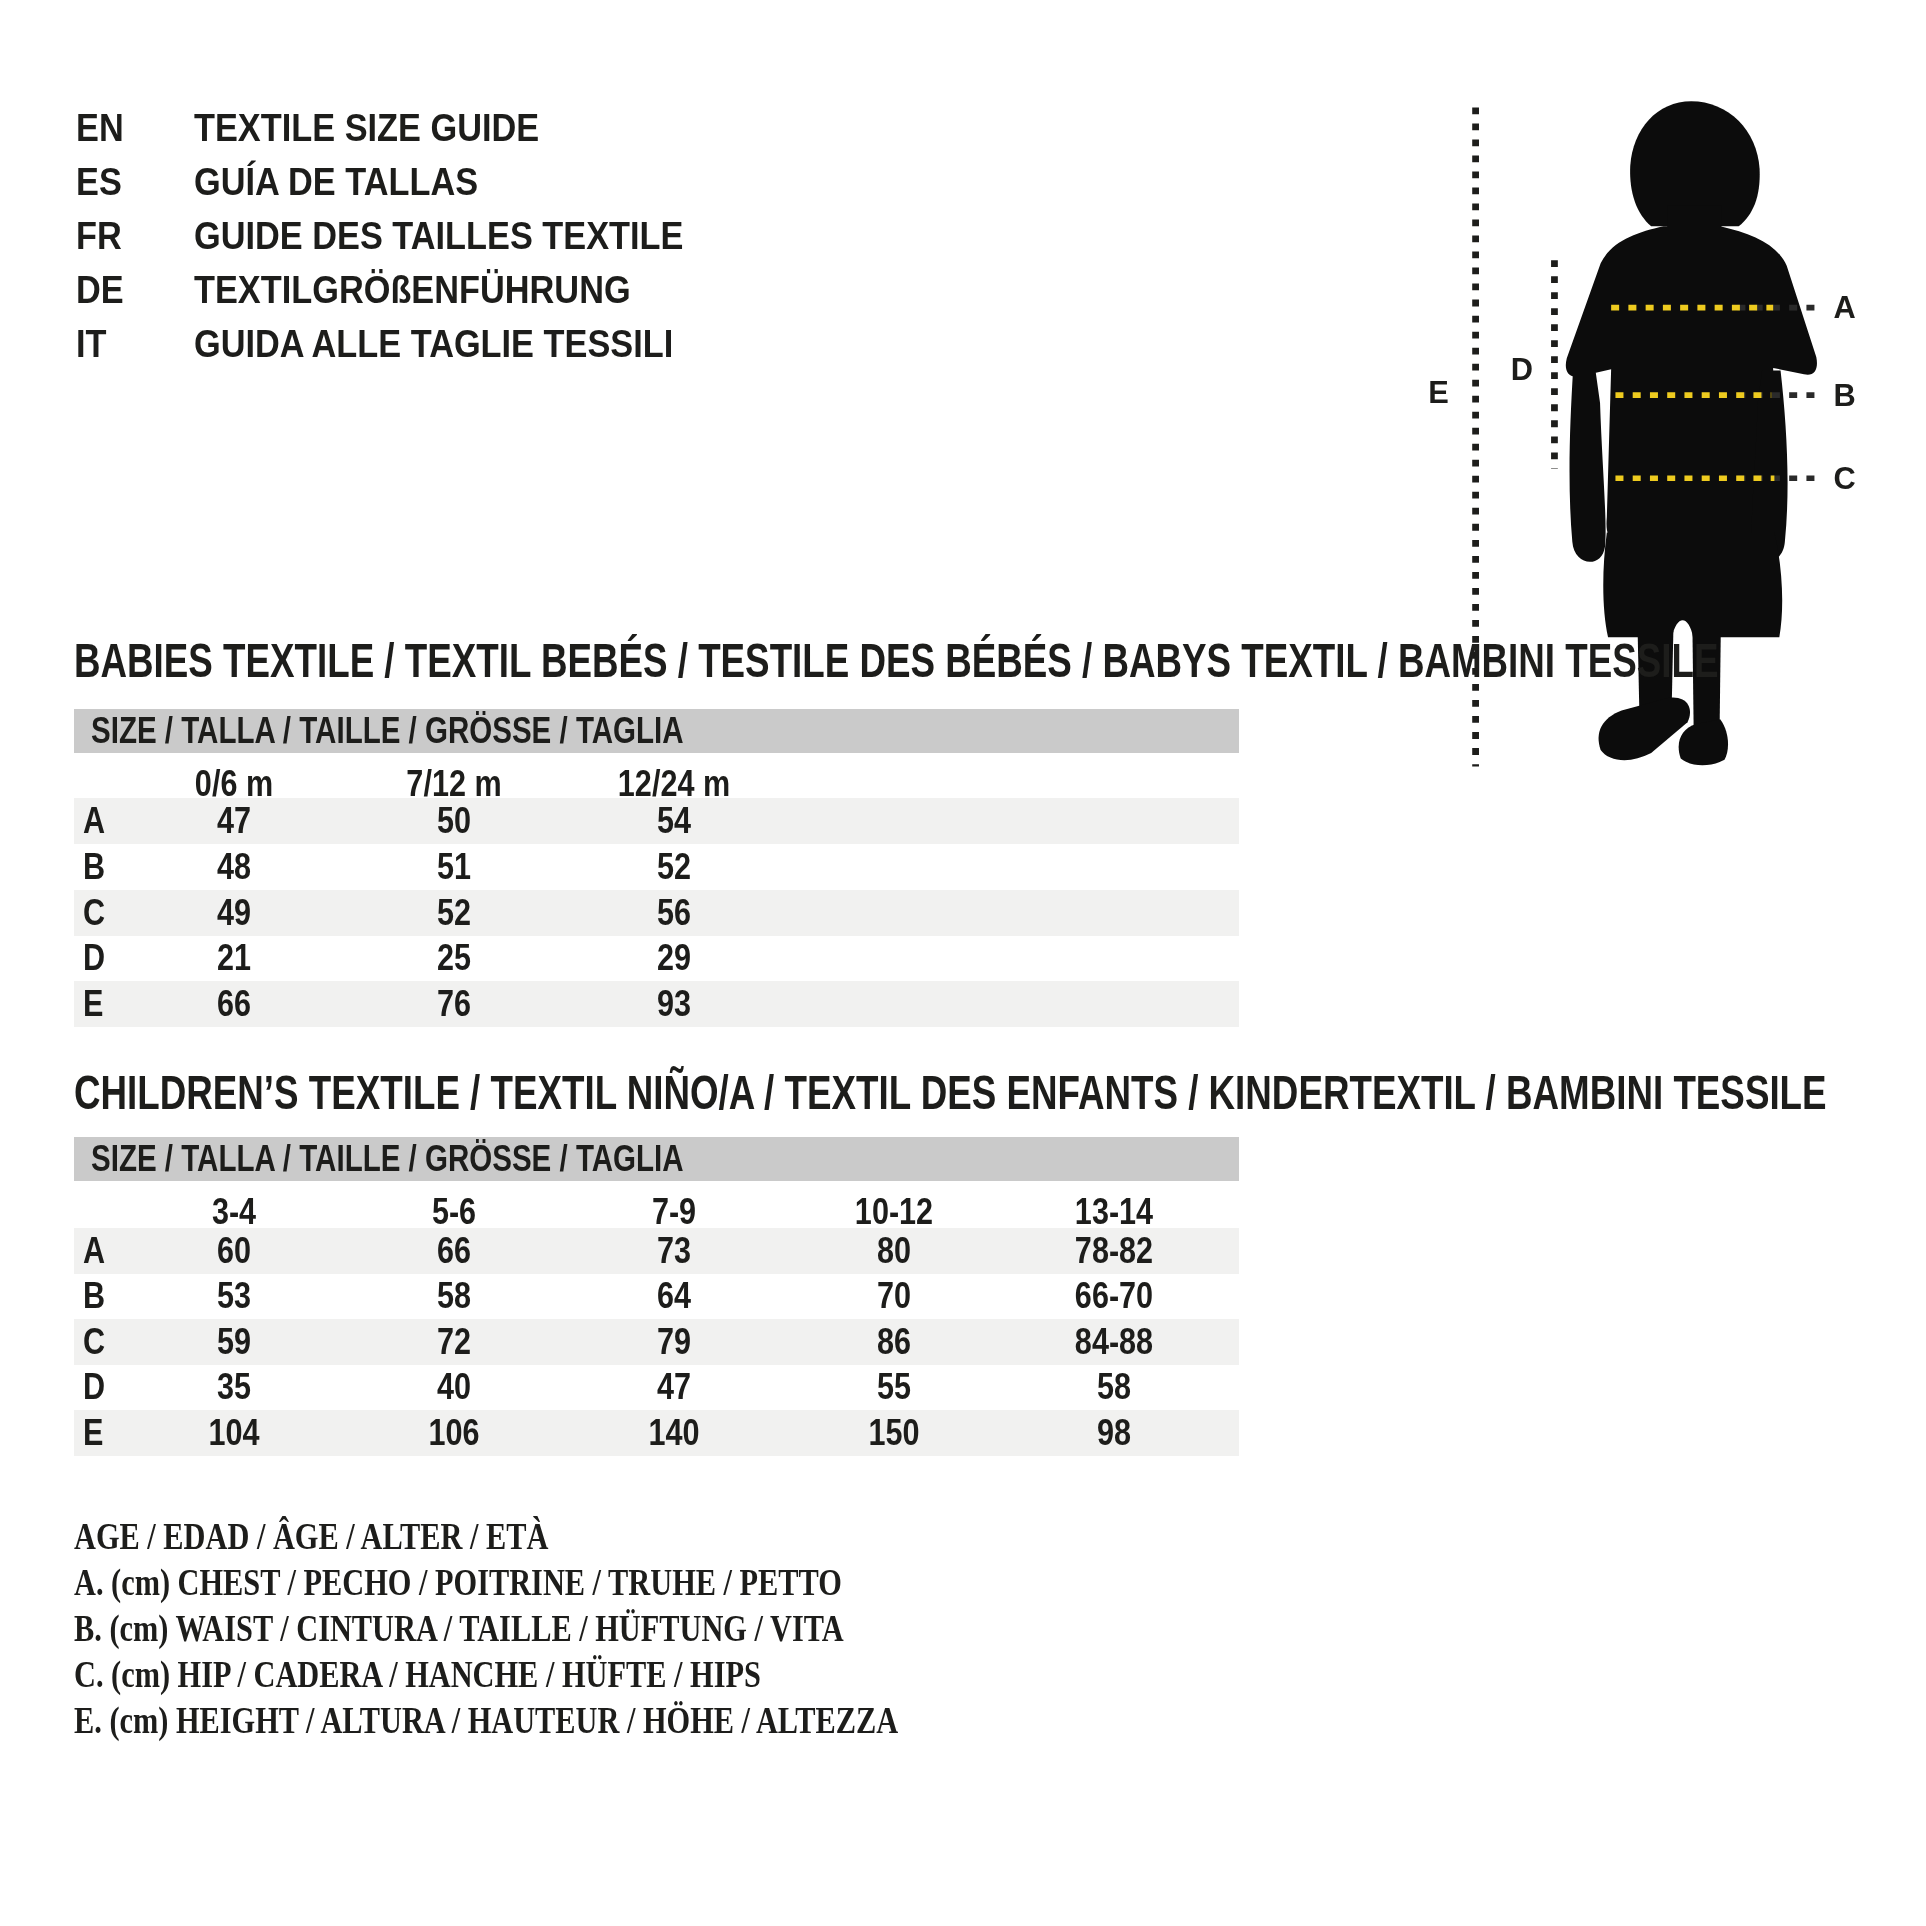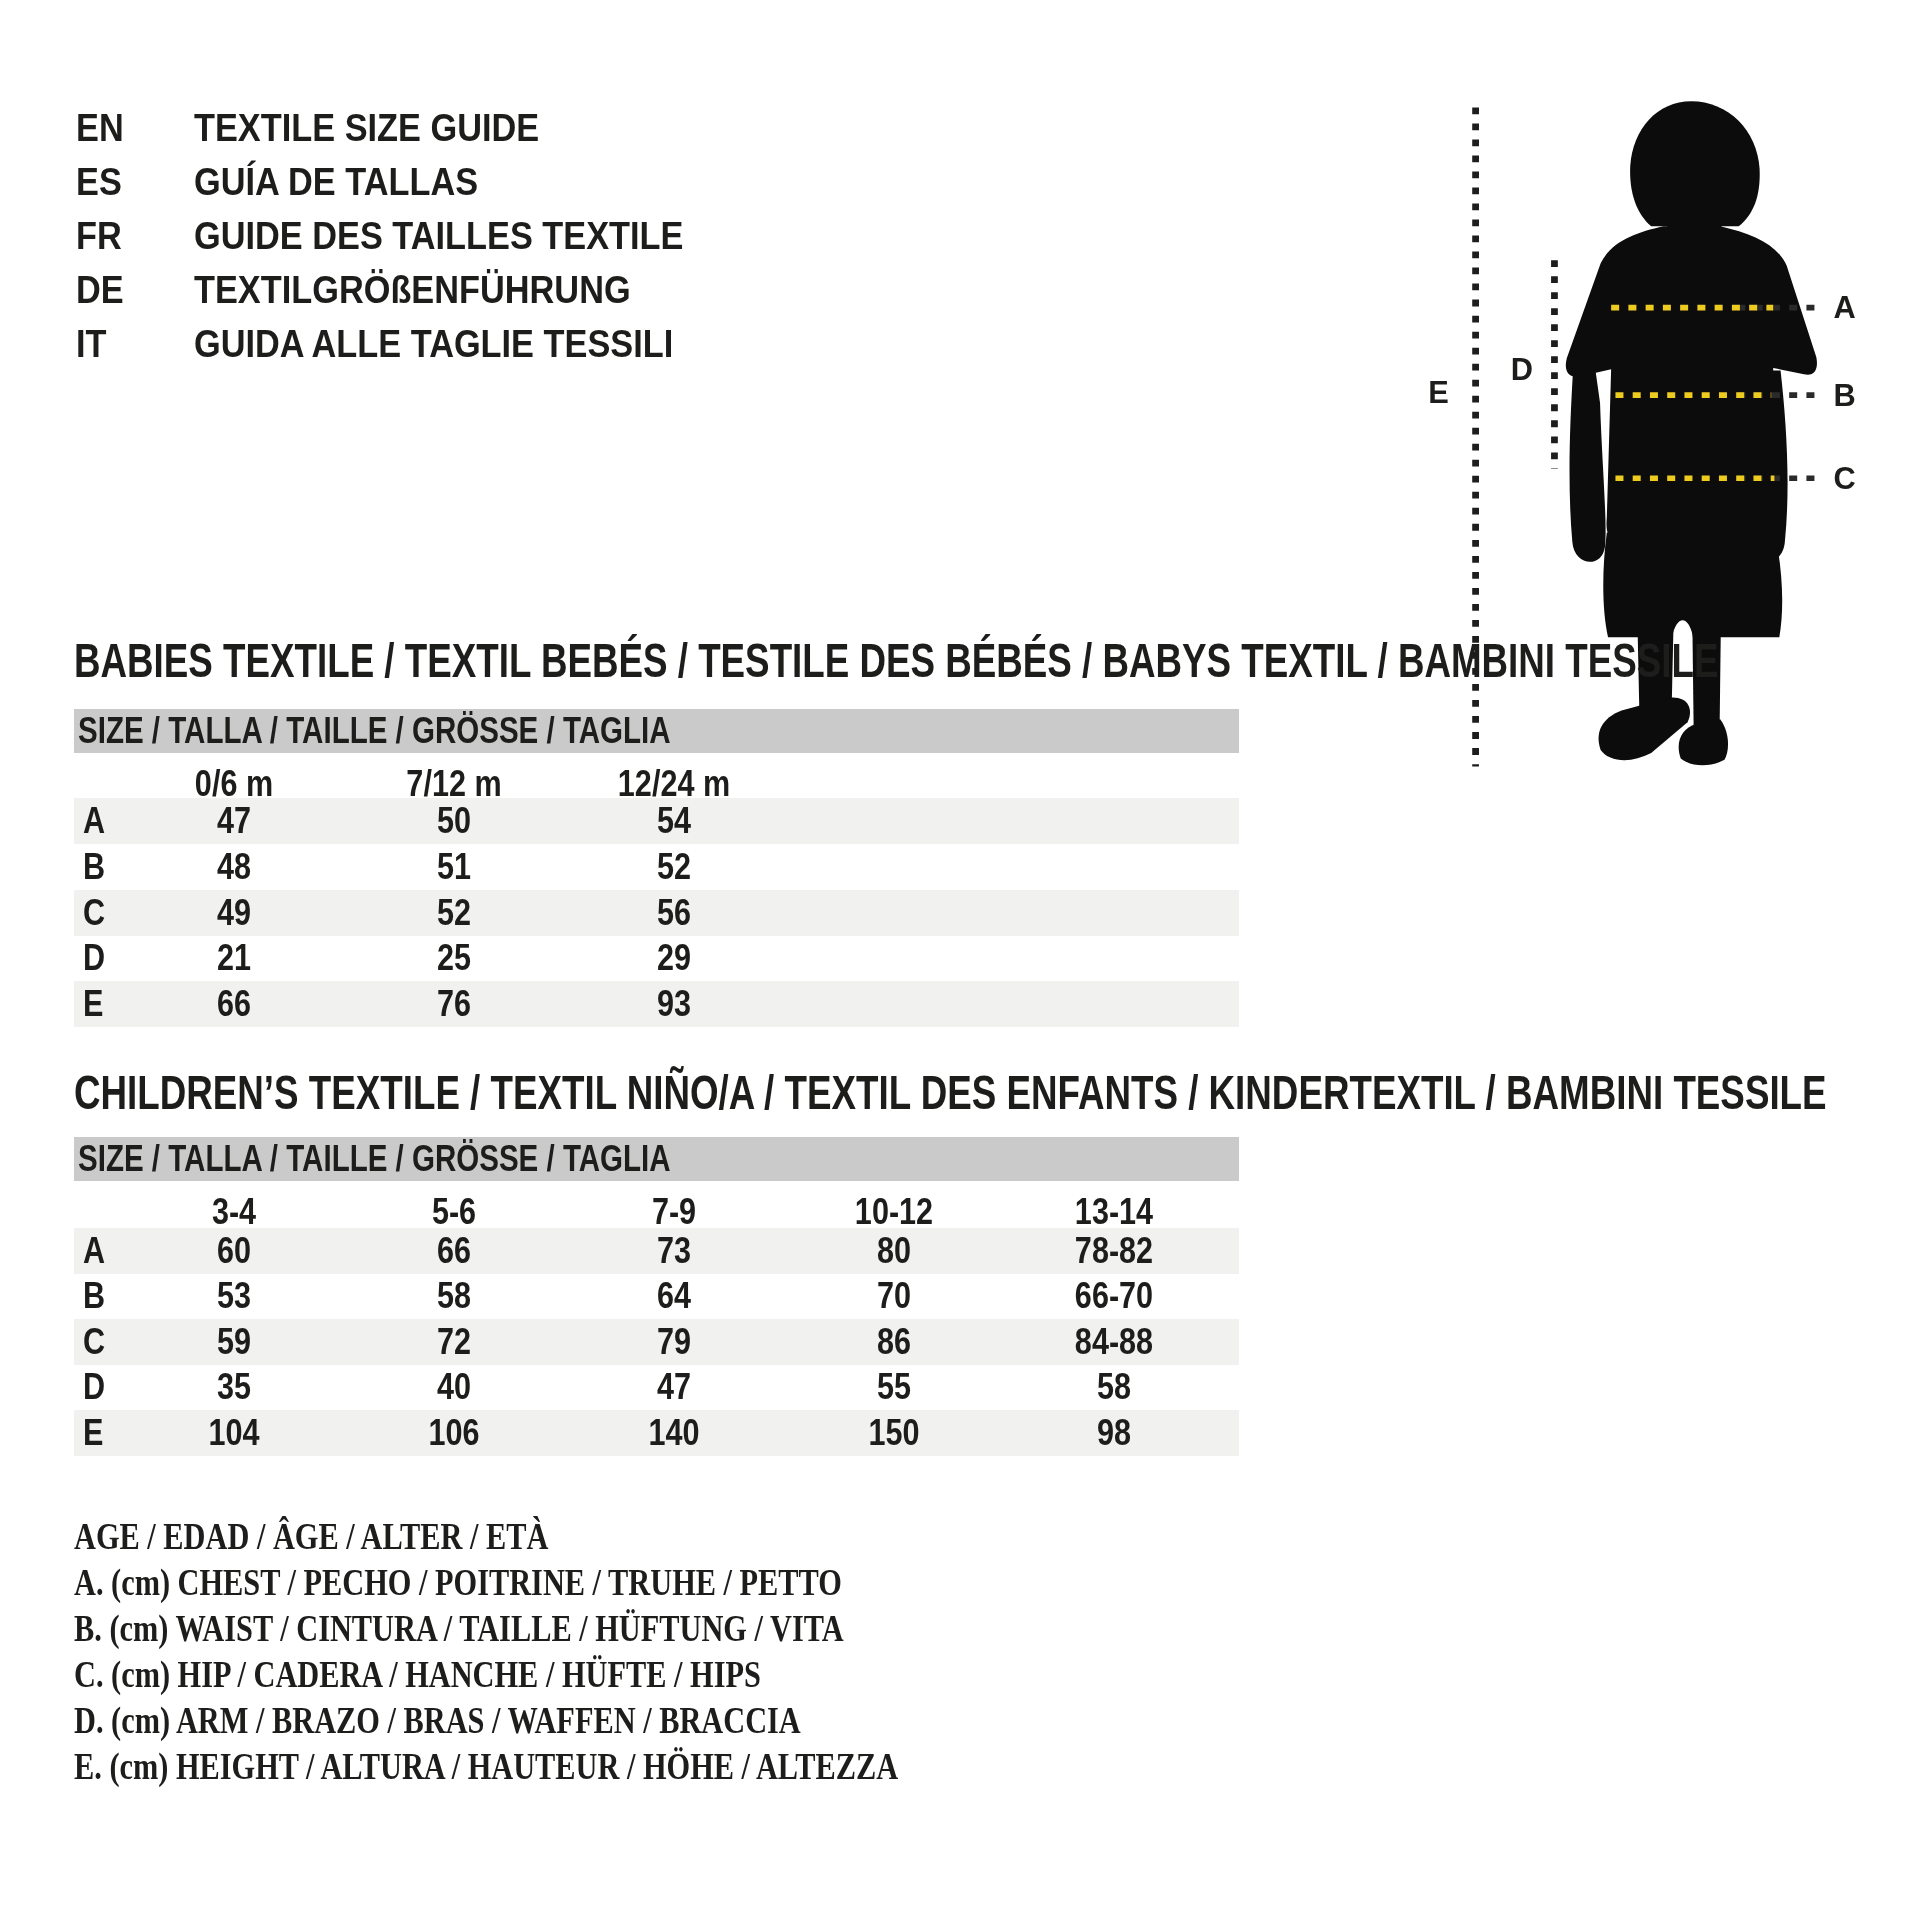--- a/index.html
+++ b/index.html
@@ -18,21 +18,21 @@
   #languages{position:absolute;left:76px;top:101px;font-size:39px;line-height:54px;}
   .lrow{display:flex;gap:26px;}
   .lcode{width:92px;flex:0 0 92px;}
 
   
   .sec-title{position:absolute;left:74px;font-size:49px;line-height:1;}
 
   
   .sizetable{position:absolute;left:74px;width:1165px;}
   .sizebar{position:absolute;left:0;top:0;width:1165px;height:44px;background:#cacaca;
-           display:flex;align-items:center;padding-left:4px;box-sizing:border-box;font-size:36px;text-align:center;}
+           display:flex;align-items:center;padding-left:17px;box-sizing:border-box;font-size:36px;text-align:center;}
   .colrow{position:absolute;left:0;width:1165px;margin-top:8px;}
   .trow{position:absolute;left:0;width:1165px;height:46px;}
   .trow.alt{background:#f1f1f0;}
   .cell{position:absolute;top:50%;transform:translate(-50%,-50%) scaleX(0.85);white-space:nowrap;font-size:36px;}
   .rowlabel{position:absolute;left:8.6px;top:50%;transform:translateY(-50%) scaleX(0.85);
             transform-origin:0 50%;font-size:36px;}
   .c1{left:160px;} .c2{left:380px;} .c3{left:600px;} .c4{left:820px;} .c5{left:1040px;}
 
   
   #legend{position:absolute;left:74px;top:1514px;font-size:37px;line-height:46px;}
@@ -204,16 +204,15 @@
     <span class="cell c4">150</span>
     <span class="cell c5">98</span>
   </div>
 </div>
 
 <div id="legend">
   <span class="legend-line"><span class="cond">AGE / EDAD / ÂGE / ALTER / ETÀ</span></span>
   <span class="legend-line"><span class="cond">A. (cm) CHEST / PECHO / POITRINE / TRUHE / PETTO</span></span>
   <span class="legend-line"><span class="cond">B. (cm) WAIST / CINTURA / TAILLE / HÜFTUNG / VITA</span></span>
   <span class="legend-line"><span class="cond">C. (cm) HIP / CADERA / HANCHE / HÜFTE / HIPS</span></span>
-  <span class="legend-line"><span class="cond">D. (cm) ARM / BRAZO / BRAS / WAFFEN / BRACCIA</span></span>
   <span class="legend-line"><span class="cond">E. (cm) HEIGHT / ALTURA / HAUTEUR / HÖHE / ALTEZZA</span></span>
 </div>
 
 
 </body></html>

